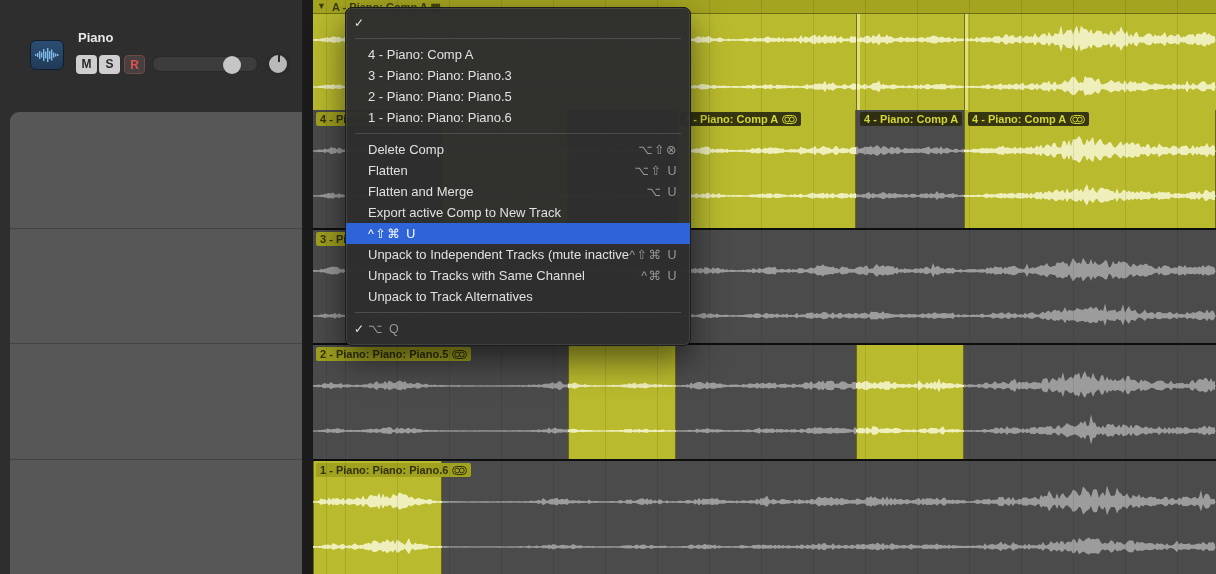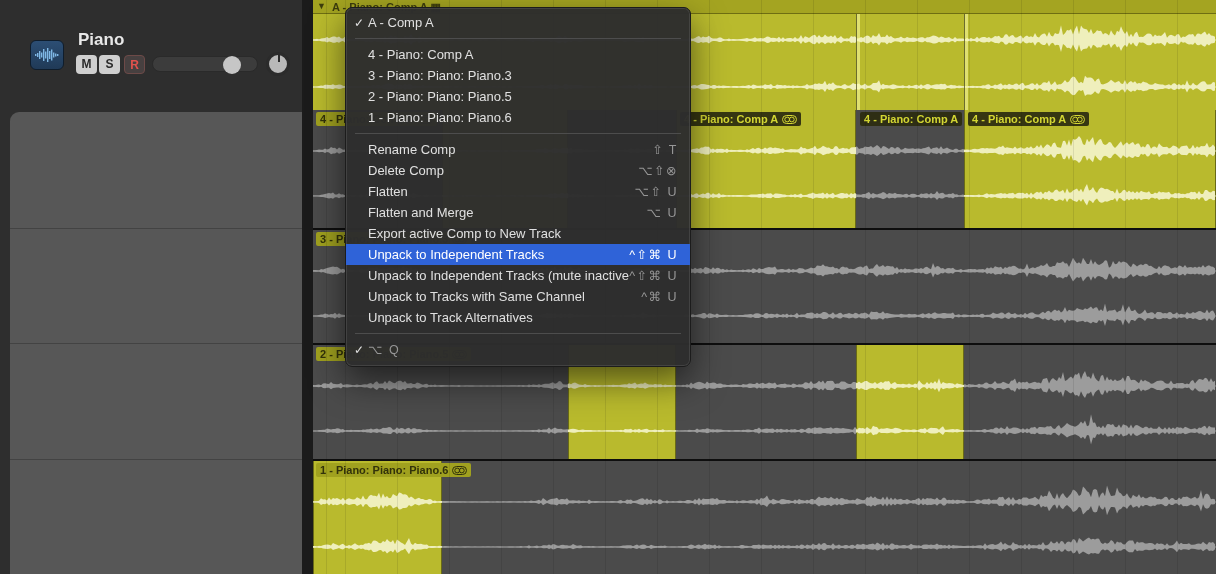--- a/index.html
+++ b/index.html
@@ -4,21 +4,21 @@
 <style>
   html,body{margin:0;padding:0;background:#191919;}
   *{box-sizing:border-box;font-family:"Liberation Sans",sans-serif;}
   #app{position:relative;width:1216px;height:574px;overflow:hidden;background:#2e2e2e;}
 
   
   #sidebar{position:absolute;left:0;top:0;width:313px;height:574px;background:#2e2e2e;}
   #gap-strip{position:absolute;left:302px;top:0;width:11px;height:574px;background:#1b1b1b;}
   #track-icon{position:absolute;left:30px;top:40px;width:34px;height:30px;border-radius:6px;
     background:linear-gradient(#2c4e74,#203a57);border:1px solid #0f1d2c;display:flex;align-items:center;justify-content:center;}
-  #track-name{position:absolute;left:78px;top:30px;font-size:17px;font-weight:700;color:#e8e8e8;}
+  #track-name{position:absolute;left:78px;top:30px;font-size:13px;font-weight:700;color:#e8e8e8;}
   .sq-btn{position:absolute;top:55px;width:21px;height:19px;border-radius:4px;background:#cfcfcf;
     color:#2a2a2a;font-size:12px;font-weight:700;text-align:center;line-height:19px;}
   #btn-m{left:76px;} #btn-s{left:99px;}
   #btn-r{left:124px;background:#474040;color:#e0524d;border:1px solid #6d4a48;}
   #vol-slider{position:absolute;left:152px;top:56px;width:106px;height:16px;border-radius:8px;background:#3c3c3c;border:1px solid #2a2a2a;}
   #vol-knob{position:absolute;left:70px;top:-1px;width:18px;height:18px;border-radius:50%;background:#c6c6c6;}
   #pan-knob{position:absolute;left:266px;top:52px;width:24px;height:24px;border-radius:50%;
     background:#b9b9b9;border:3px solid #2b2b2b;}
   #pan-pointer{position:absolute;left:9px;top:0px;width:2px;height:7px;background:#2b2b2b;}
   #lane-panel{position:absolute;left:10px;top:112px;width:292px;height:462px;background:#575757;border-radius:9px 0 0 0;}
@@ -269,45 +269,39 @@
             </svg>
           </div>
         </div>
       </div>
     <div id="gridlines"></div>
   </div>
 
   <div id="comp-menu">
       <div class="menu-item">
         <span class="check">✓</span>
-        <span class="label">A - Comp A</span>
       </div>
       <div class="menu-sep"></div>
       <div class="menu-item">
         <span class="check"></span>
         <span class="label">4 - Piano: Comp A</span>
       </div>
       <div class="menu-item">
         <span class="check"></span>
         <span class="label">3 - Piano: Piano: Piano.3</span>
       </div>
       <div class="menu-item">
         <span class="check"></span>
         <span class="label">2 - Piano: Piano: Piano.5</span>
       </div>
       <div class="menu-item">
         <span class="check"></span>
         <span class="label">1 - Piano: Piano: Piano.6</span>
       </div>
       <div class="menu-sep"></div>
-      <div class="menu-item">
-        <span class="check"></span>
-        <span class="label">Rename Comp</span>
-        <span class="shortcut">⇧ T</span>
-      </div>
       <div class="menu-item">
         <span class="check"></span>
         <span class="label">Delete Comp</span>
         <span class="shortcut">⌥⇧⊗</span>
       </div>
       <div class="menu-item">
         <span class="check"></span>
         <span class="label">Flatten</span>
         <span class="shortcut">⌥⇧ U</span>
       </div>
@@ -315,21 +309,20 @@
         <span class="check"></span>
         <span class="label">Flatten and Merge</span>
         <span class="shortcut">⌥ U</span>
       </div>
       <div class="menu-item">
         <span class="check"></span>
         <span class="label">Export active Comp to New Track</span>
       </div>
       <div class="menu-item highlighted">
         <span class="check"></span>
-        <span class="label">Unpack to Independent Tracks</span>
         <span class="shortcut">^⇧⌘ U</span>
       </div>
       <div class="menu-item">
         <span class="check"></span>
         <span class="label">Unpack to Independent Tracks (mute inactive)</span>
         <span class="shortcut">^⇧⌘ U</span>
       </div>
       <div class="menu-item">
         <span class="check"></span>
         <span class="label">Unpack to Tracks with Same Channel</span>

